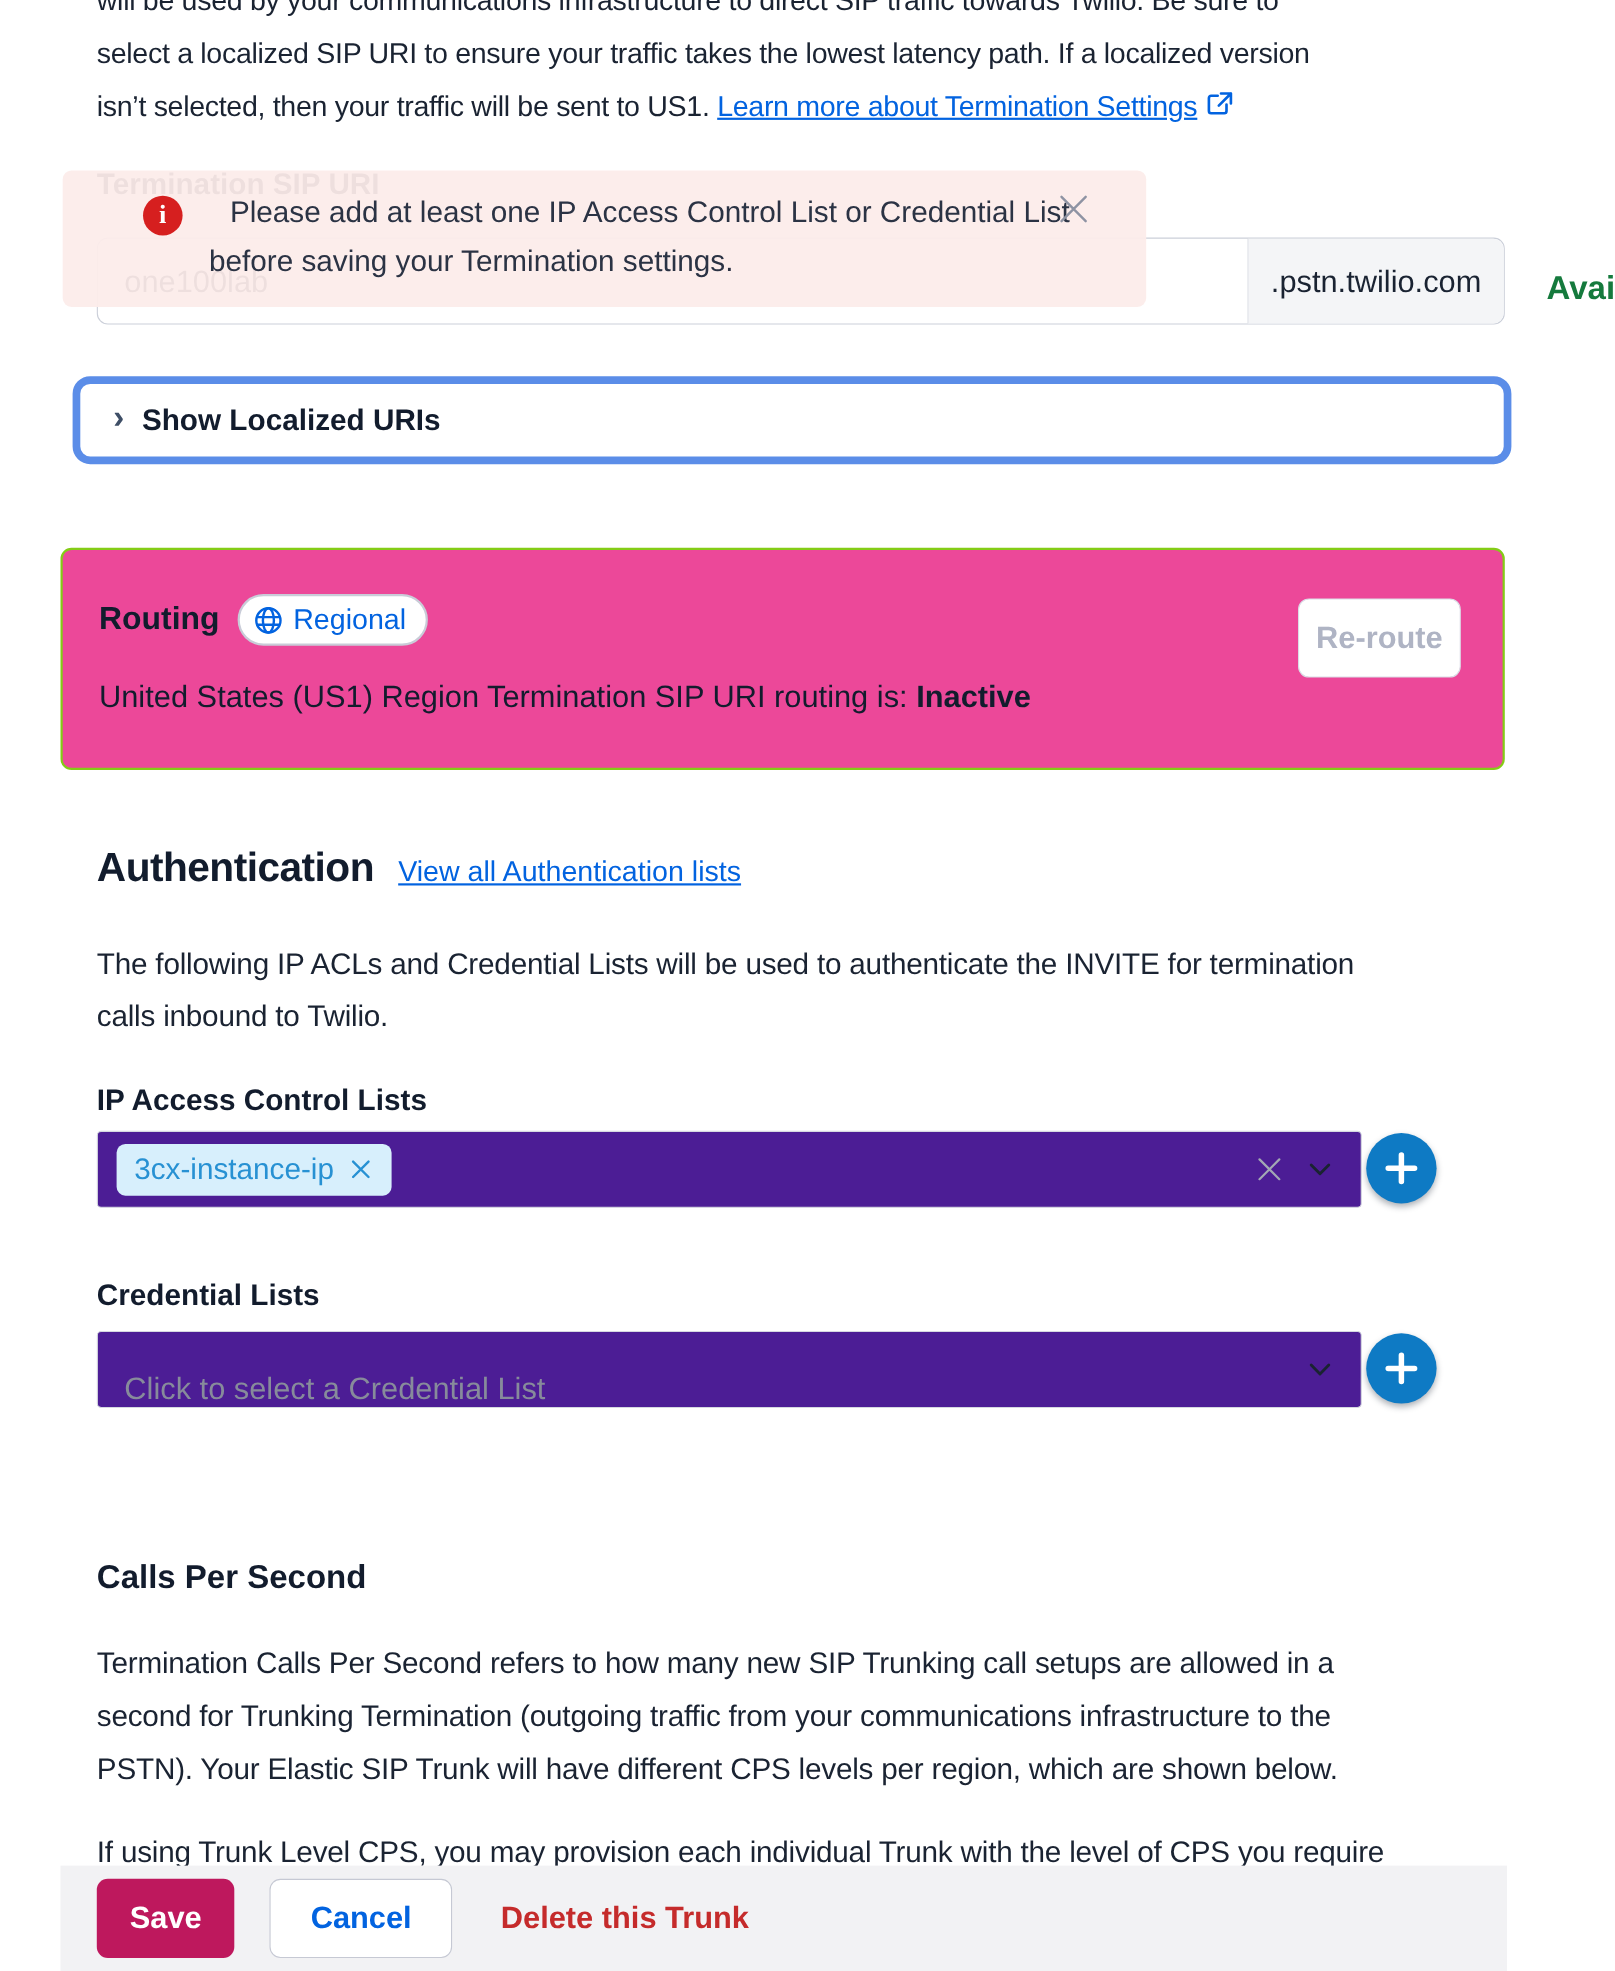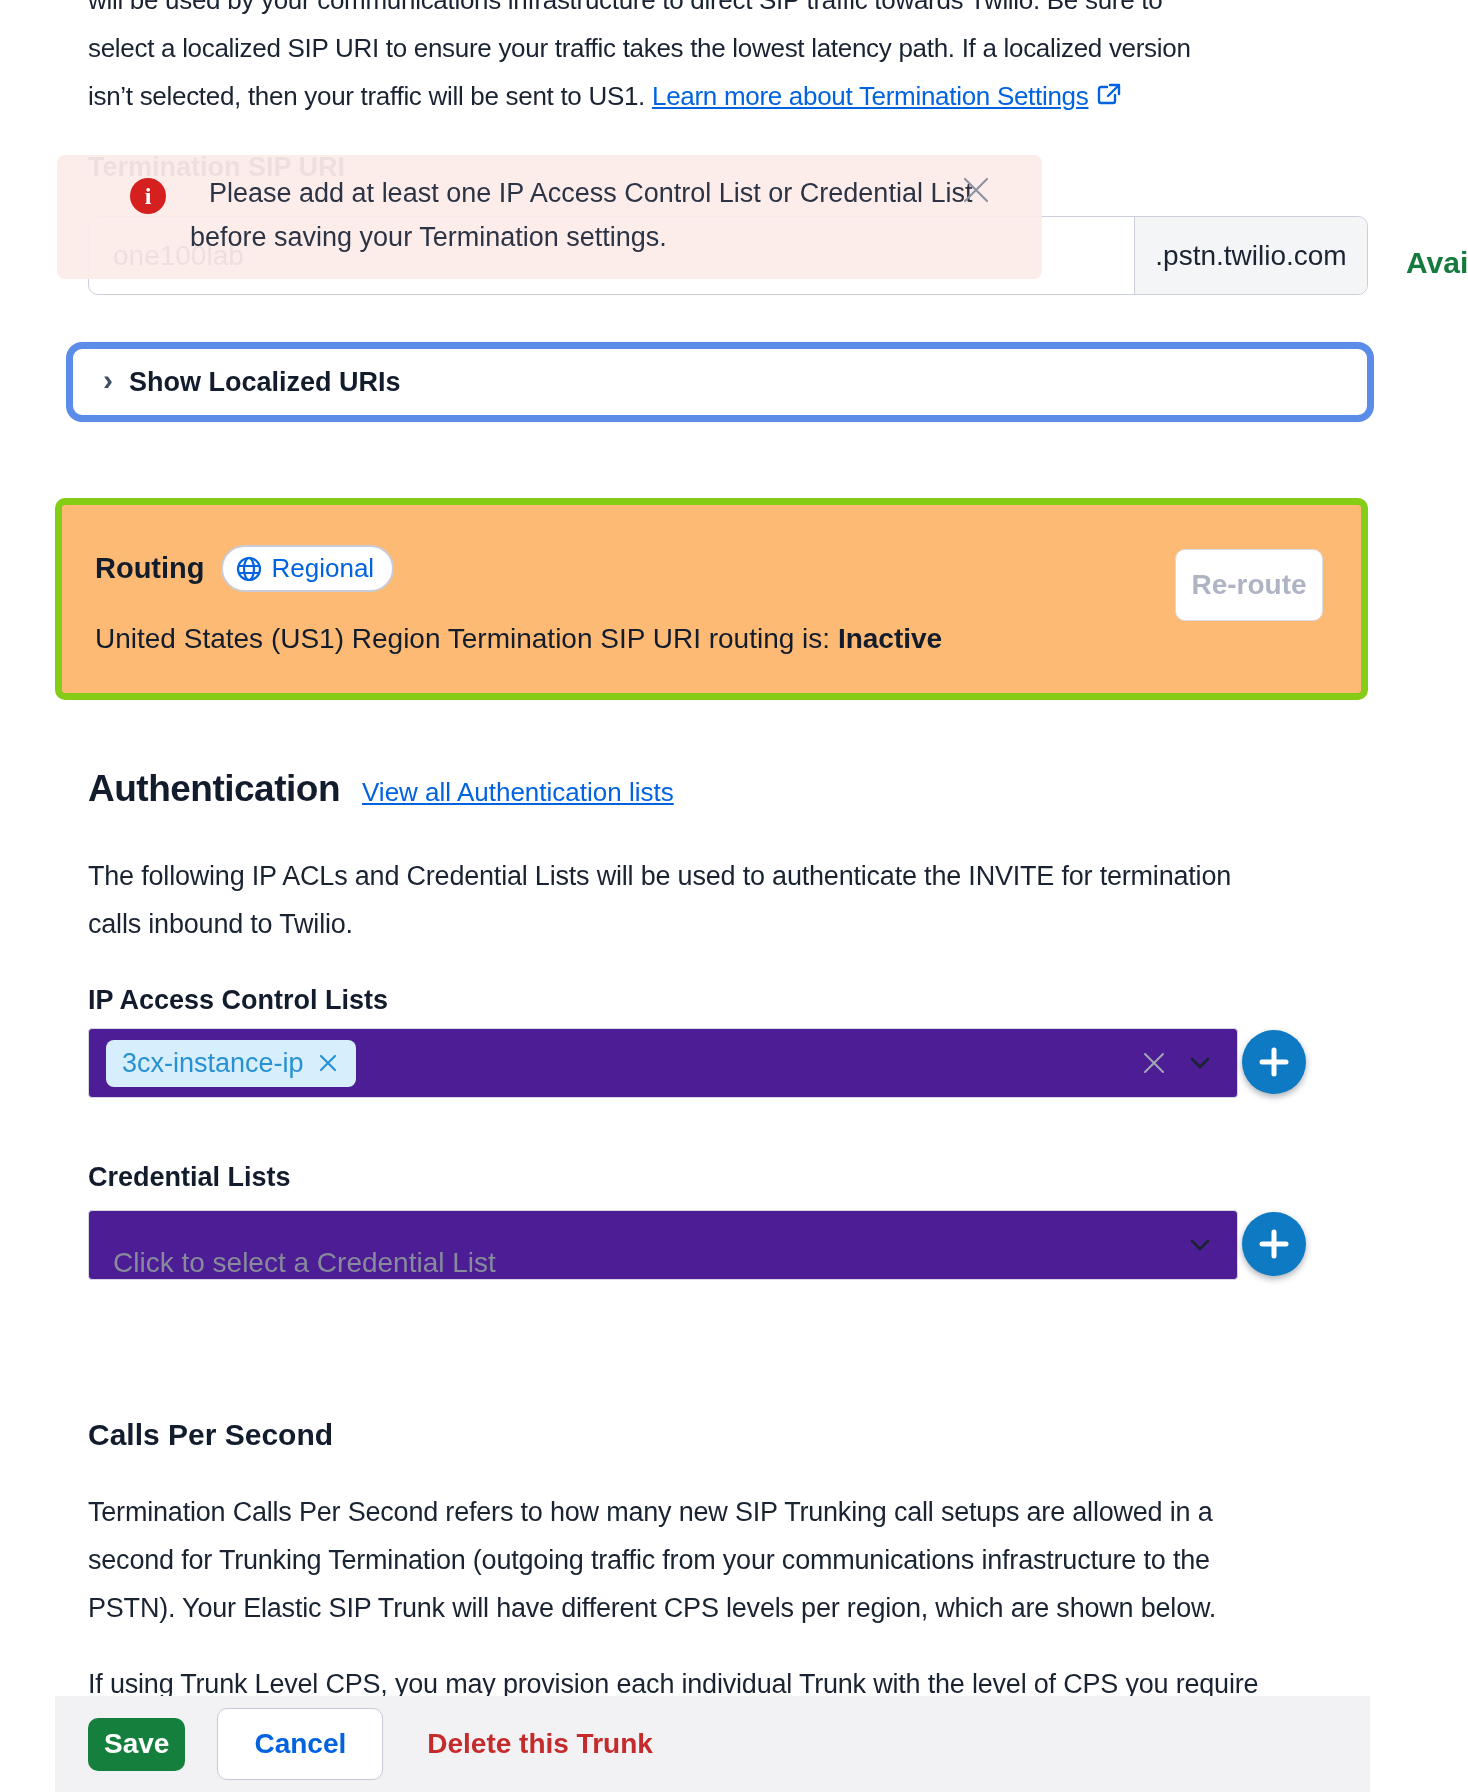--- a/index.html
+++ b/index.html
@@ -36,21 +36,21 @@
   .alert-close { position:absolute; right:48px; top:18px; width:36px; height:36px; background:none;
                  border:none; cursor:pointer; }
   
   .disclosure { position:absolute; top:342px; left:66px; width:1308px; height:80px;
                 background:#fff; border:7px solid #5B8DE8; border-radius:16px;
                 display:flex; align-items:center; cursor:pointer; text-align:left; }
   .disclosure .chev { color:#3E4E66; font-size:30px; font-weight:bold; margin:0 16px 4px 30px; }
   .disclosure .lbl { font-size:27px; font-weight:bold; color:#121C2D; font-family:"Liberation Sans",sans-serif; }
   
   .card { position:absolute; top:498px; left:55px; width:1313px; height:202px;
-          border:7px solid #84cc16; border-radius:10px; background:#fdba74; }
+          border:2px solid #84cc16; border-radius:10px; background:#ec4899; }
   .card-title-row { position:absolute; top:40px; left:33px; display:flex; align-items:center; }
   .card-title { font-size:29px; font-weight:bold; }
   .badge { display:inline-flex; align-items:center; gap:9px; margin-left:16px;
            border:2px solid #C9CCD8; border-radius:999px; padding:6px 18px 6px 12px;
            color:#0263E0; font-size:26px; background:#fff; }
   .reroute { position:absolute; top:44px; right:38px; width:148px; height:72px;
              background:#fff; border:1px solid #DADDE6; border-radius:10px;
              color:#AFB4C4; font-size:28px; font-weight:bold; font-family:"Liberation Sans",sans-serif; }
   .card-status { position:absolute; top:118px; left:33px; font-size:28px; color:#121C2D; }
   
@@ -76,21 +76,21 @@
               background:#0E7AC4; border:none; cursor:pointer;
               box-shadow:0 3px 6px rgba(18,28,45,0.35); display:flex; align-items:center; justify-content:center; }
   .plus1 { top:1030px; } .plus2 { top:1212px; }
   
   .cps-title { top:1418px; font-size:30px; }
   .cps-desc { top:1488px; }
   .partial-par { top:1660px; }
   
   .footer { position:absolute; top:1696px; left:55px; width:1315px; height:96px; background:#F2F2F4;
             display:flex; align-items:center; padding-left:33px; z-index:10; }
-  .btn-save { height:53px; padding:0 16px; background:#15803d; color:#fff; border:none; border-radius:10px;
+  .btn-save { height:72px; padding:0 30px; background:#be185d; color:#fff; border:none; border-radius:10px;
               font-size:28px; font-weight:bold; cursor:pointer; font-family:"Liberation Sans",sans-serif; }
   .btn-cancel { height:72px; padding:0 36px; margin-left:32px; background:#fff; color:#0263E0;
                 border:1px solid #C6C9D4; border-radius:10px; font-size:28px; font-weight:bold;
                 cursor:pointer; font-family:"Liberation Sans",sans-serif; }
   .btn-delete { margin-left:44px; background:none; border:none; color:#C52B2B; font-size:28px;
                 font-weight:bold; cursor:pointer; font-family:"Liberation Sans",sans-serif; }
 </style>
 </head>
 <body>
 

